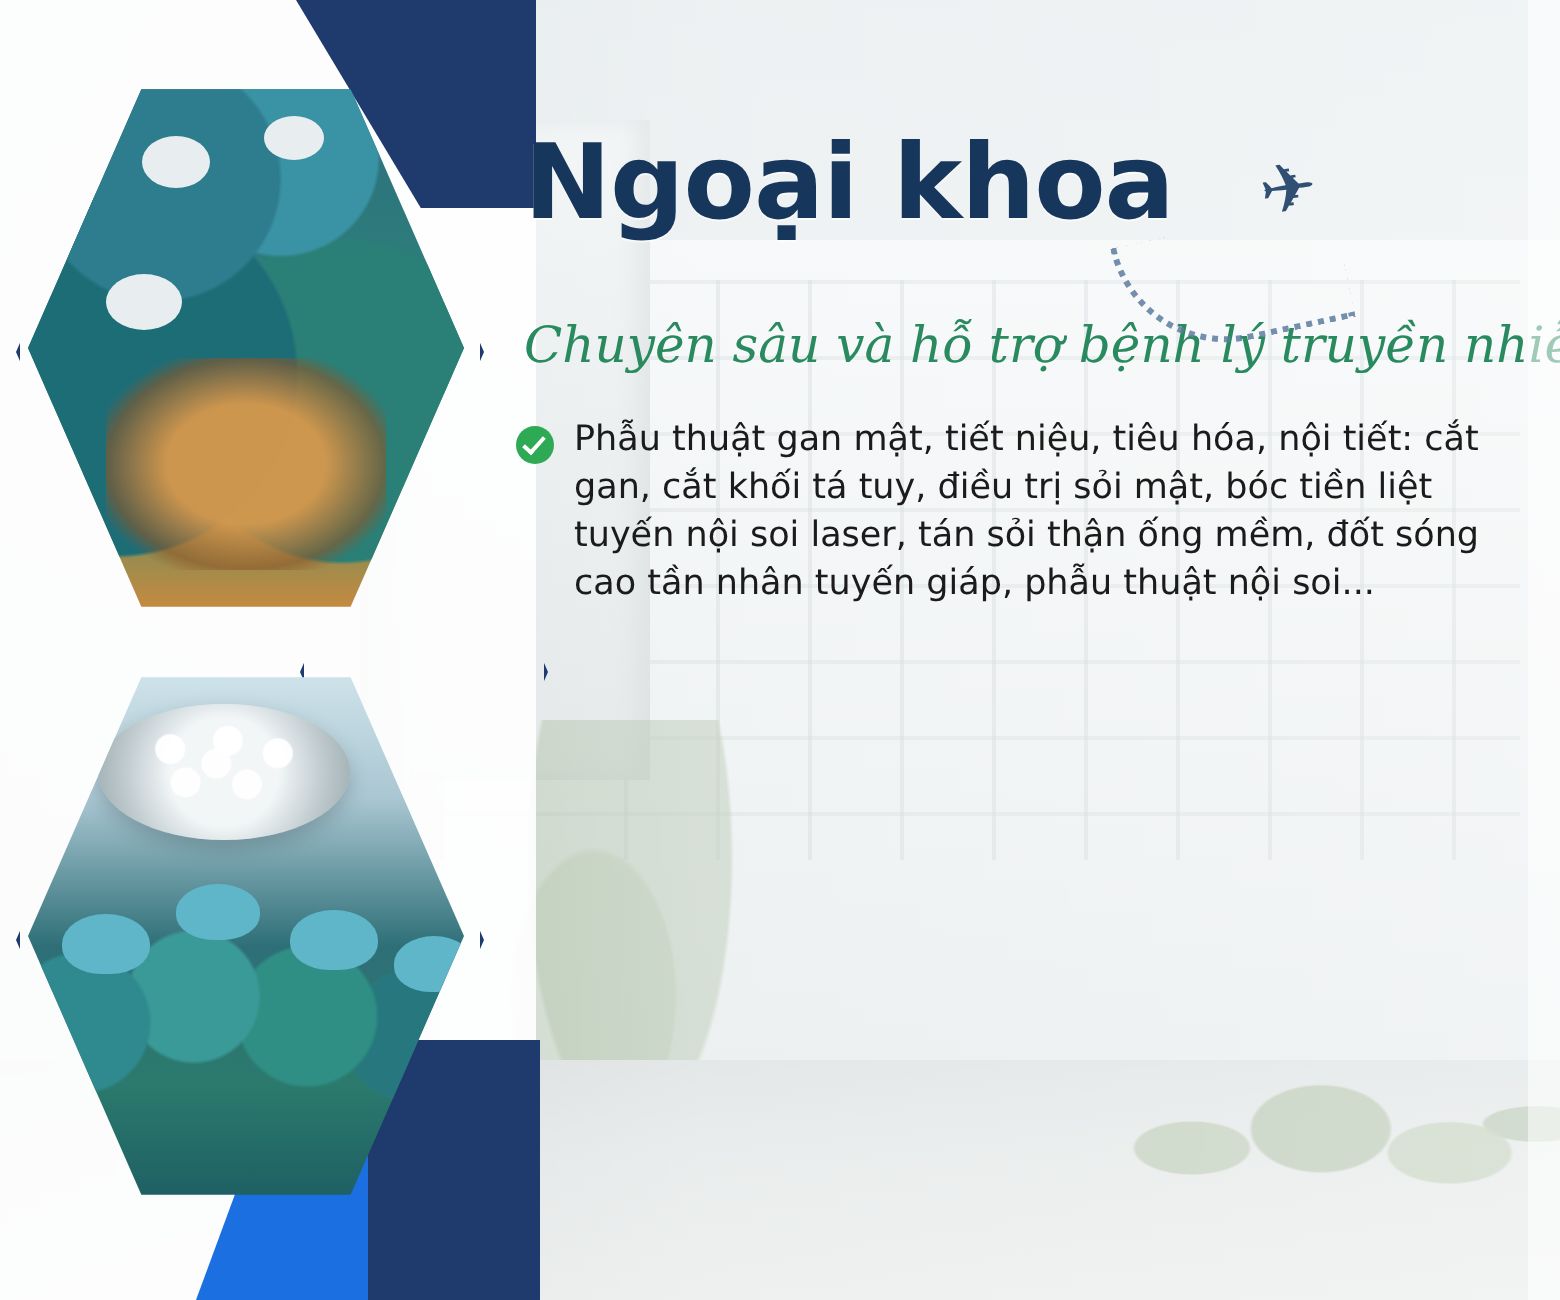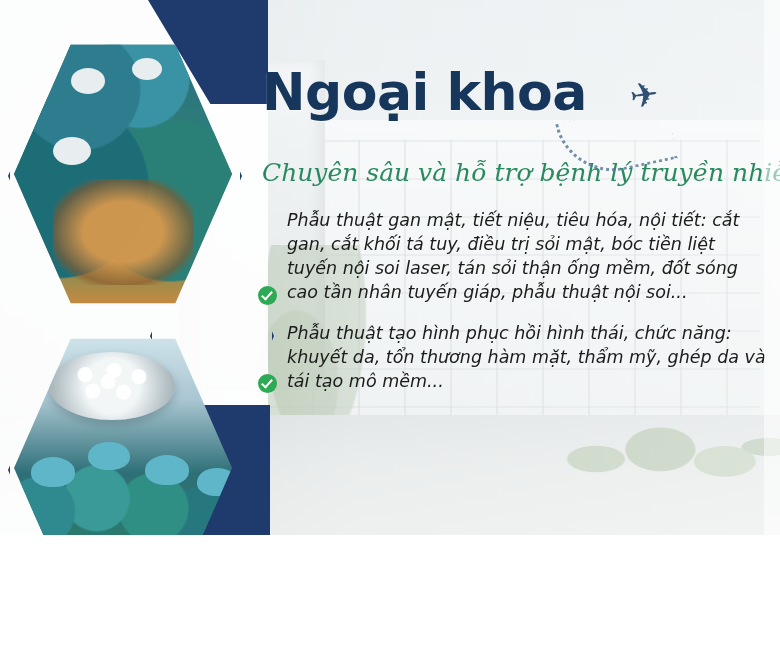--- a/index.html
+++ b/index.html
@@ -10,21 +10,21 @@
     width: 780px;
     height: 650px;
     overflow: hidden;
     font-family: "Liberation Sans", sans-serif;
     background: #ffffff;
   }
 
   #poster {
     position: relative;
     width: 780px;
-    height: 535px;
+    height: 650px;
     overflow: hidden;
     background: #fef9c3;
   }
 
   
   .bg-photo {
     position: absolute;
     inset: 0;
     background:
       
@@ -248,23 +248,22 @@
   }
 
   
   .bullets {
     position: absolute;
     left: 258px; top: 208px;
     width: 510px;
   }
   .bullet {
     display: flex;
-    align-items: flex-end;
+    align-items: flex-start;
     margin-bottom: 16px;
-    font-style: italic;
   }
   .check {
     flex: 0 0 auto;
     width: 19px;
     height: 19px;
     border-radius: 50%;
     background: #2eaa55;
     margin-top: 5px;
     margin-right: 10px;
     position: relative;
@@ -343,20 +342,16 @@
   <div class="plane-wrap">
     <div class="trail"></div>
     <div class="plane">✈</div>
   </div>
 
   <div class="bullets">
     <div class="bullet">
       <span class="check"></span>
       <span class="bullet-text">Phẫu thuật gan mật, tiết niệu, tiêu hóa, nội tiết: cắt gan, cắt khối tá tuy, điều trị sỏi mật, bóc tiền liệt tuyến nội soi laser, tán sỏi thận ống mềm, đốt sóng cao tần nhân tuyến giáp, phẫu thuật nội soi...</span>
     </div>
-    <div class="bullet">
-      <span class="check"></span>
-      <span class="bullet-text">Phẫu thuật tạo hình phục hồi hình thái, chức năng: khuyết da, tổn thương hàm mặt, thẩm mỹ, ghép da và tái tạo mô mềm...</span>
-    </div>
   </div>
 
   <div class="right-strip"></div>
 </div>
 
 </body></html>

